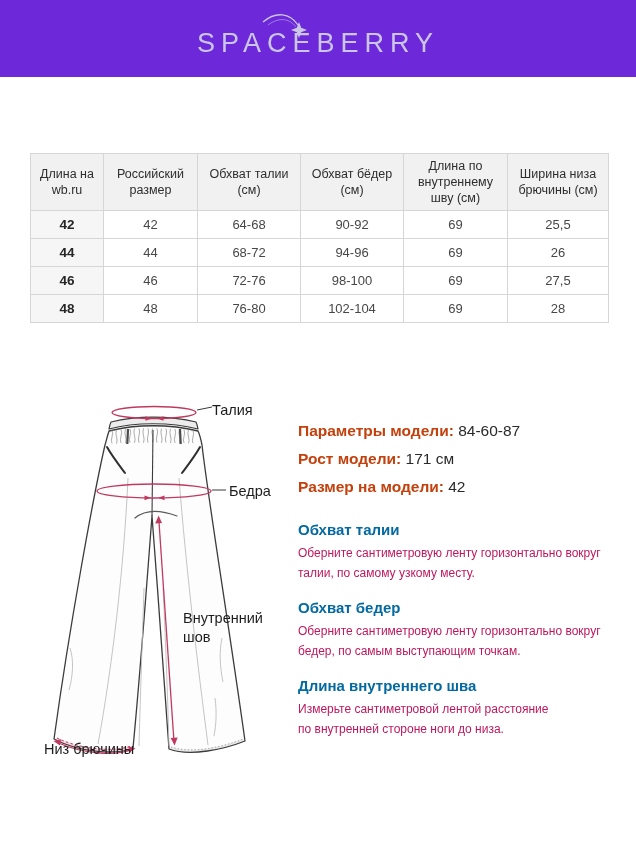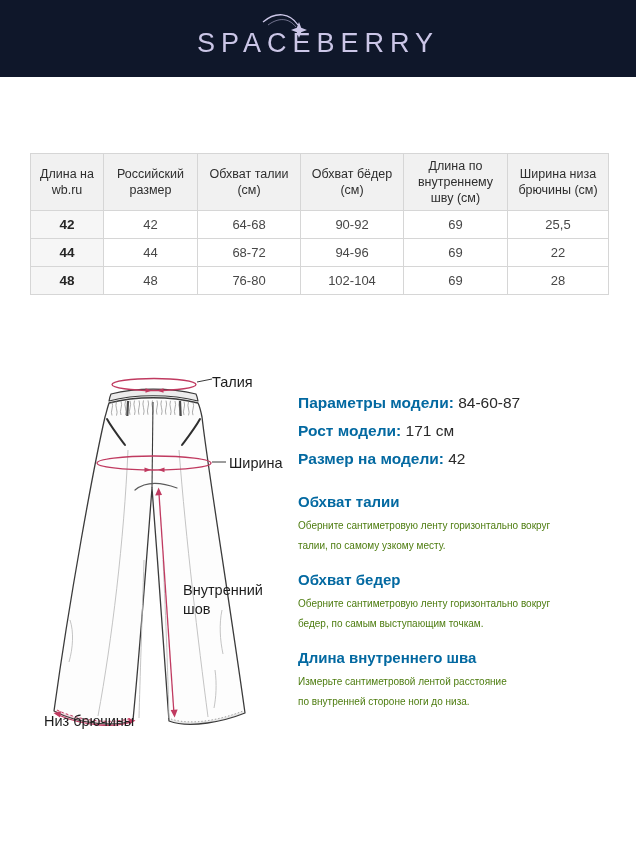--- a/index.html
+++ b/index.html
@@ -7,21 +7,21 @@
     margin: 0; padding: 0;
     width: 636px; height: 848px;
     background: #ffffff;
     font-family: "Liberation Sans", "DejaVu Sans", sans-serif;
     overflow: hidden;
   }
   
   .banner {
     position: relative;
     width: 636px; height: 77px;
-    background: #0f172a;
+    background: #6d28d9;
     display: flex; align-items: center; justify-content: center;
   }
   .logo-text {
     color: #cbc6e7;
     font-size: 27px;
     font-weight: 400;
     letter-spacing: 6px;
     padding-top: 10px;
   }
   .comet-svg { position: absolute; left: 0; top: 0; }
@@ -80,35 +80,35 @@
     position: absolute;
     left: 298px; top: 19px;
     width: 322px;
   }
   .model-info { margin-bottom: 19px; }
   .model-line {
     font-size: 15.5px;
     line-height: 28px;
     color: #2a2a2a;
   }
-  .model-line .lbl { font-weight: 700; color: #0369a1; }
+  .model-line .lbl { font-weight: 700; color: #c2410c; }
   .model-line .val { font-weight: 400; }
   .guide-section { margin-bottom: 15px; }
   .guide-title {
     margin: 0 0 5px 0;
     font-size: 15px;
     font-weight: 700;
     color: #0369a1;
     line-height: 19px;
   }
   .guide-text {
     margin: 0;
-    font-size: 10px;
+    font-size: 12px;
     line-height: 19.5px;
-    color: #4d7c0f;
+    color: #be185d;
     white-space: pre-line;
   }
 </style>
 </head>
 <body>
 
 <div class="banner">
   <svg class="comet-svg" width="636" height="77" viewBox="0 0 636 77">
     <path d="M263,22 C276,11 290,13 298,25" fill="none" stroke="#cbc6e7" stroke-width="1.3"></path>
     <path d="M268,25 C279,17 289,18 296,27" fill="none" stroke="#cbc6e7" stroke-width="0.8" opacity="0.65"></path>
@@ -145,21 +145,29 @@
         <td>90-92</td>
         <td>69</td>
         <td>25,5</td>
       </tr>
       <tr>
         <td class="first-col">44</td>
         <td>44</td>
         <td>68-72</td>
         <td>94-96</td>
         <td>69</td>
-        <td>22</td>
+        <td>26</td>
+      </tr>
+      <tr>
+        <td class="first-col">46</td>
+        <td>46</td>
+        <td>72-76</td>
+        <td>98-100</td>
+        <td>69</td>
+        <td>27,5</td>
       </tr>
       <tr>
         <td class="first-col">48</td>
         <td>48</td>
         <td>76-80</td>
         <td>102-104</td>
         <td>69</td>
         <td>28</td>
       </tr>
     </tbody>
@@ -245,21 +253,21 @@
     </g>
     <g>
       <path d="M17,340 C42,352 75,354 91,348" fill="none" stroke="#c03a60" stroke-width="1" stroke-dasharray="2.6,2.2"></path>
       <path d="M16,344 C45,357 78,358 93,351" fill="none" stroke="#c03a60" stroke-width="1.3"></path>
       <polygon points="13.5,343 21,341.2 20,347.4" fill="#c03a60"></polygon>
       <polygon points="95.5,350.5 88.3,348.2 89.3,354.4" fill="#c03a60"></polygon>
     </g>
   </svg>
 
   <div class="fig-label label-waist">Талия</div>
-  <div class="fig-label label-hips">Ширина</div>
+  <div class="fig-label label-hips">Бедра</div>
   <div class="fig-label label-inseam">Внутренний шов</div>
   <div class="fig-label label-hem">Низ брючины</div>
 
   <div class="right-col">
     <div class="model-info">
       <div class="model-line">
         <span class="lbl">Параметры модели:</span>
         <span class="val">84-60-87</span>
       </div>
       <div class="model-line">

